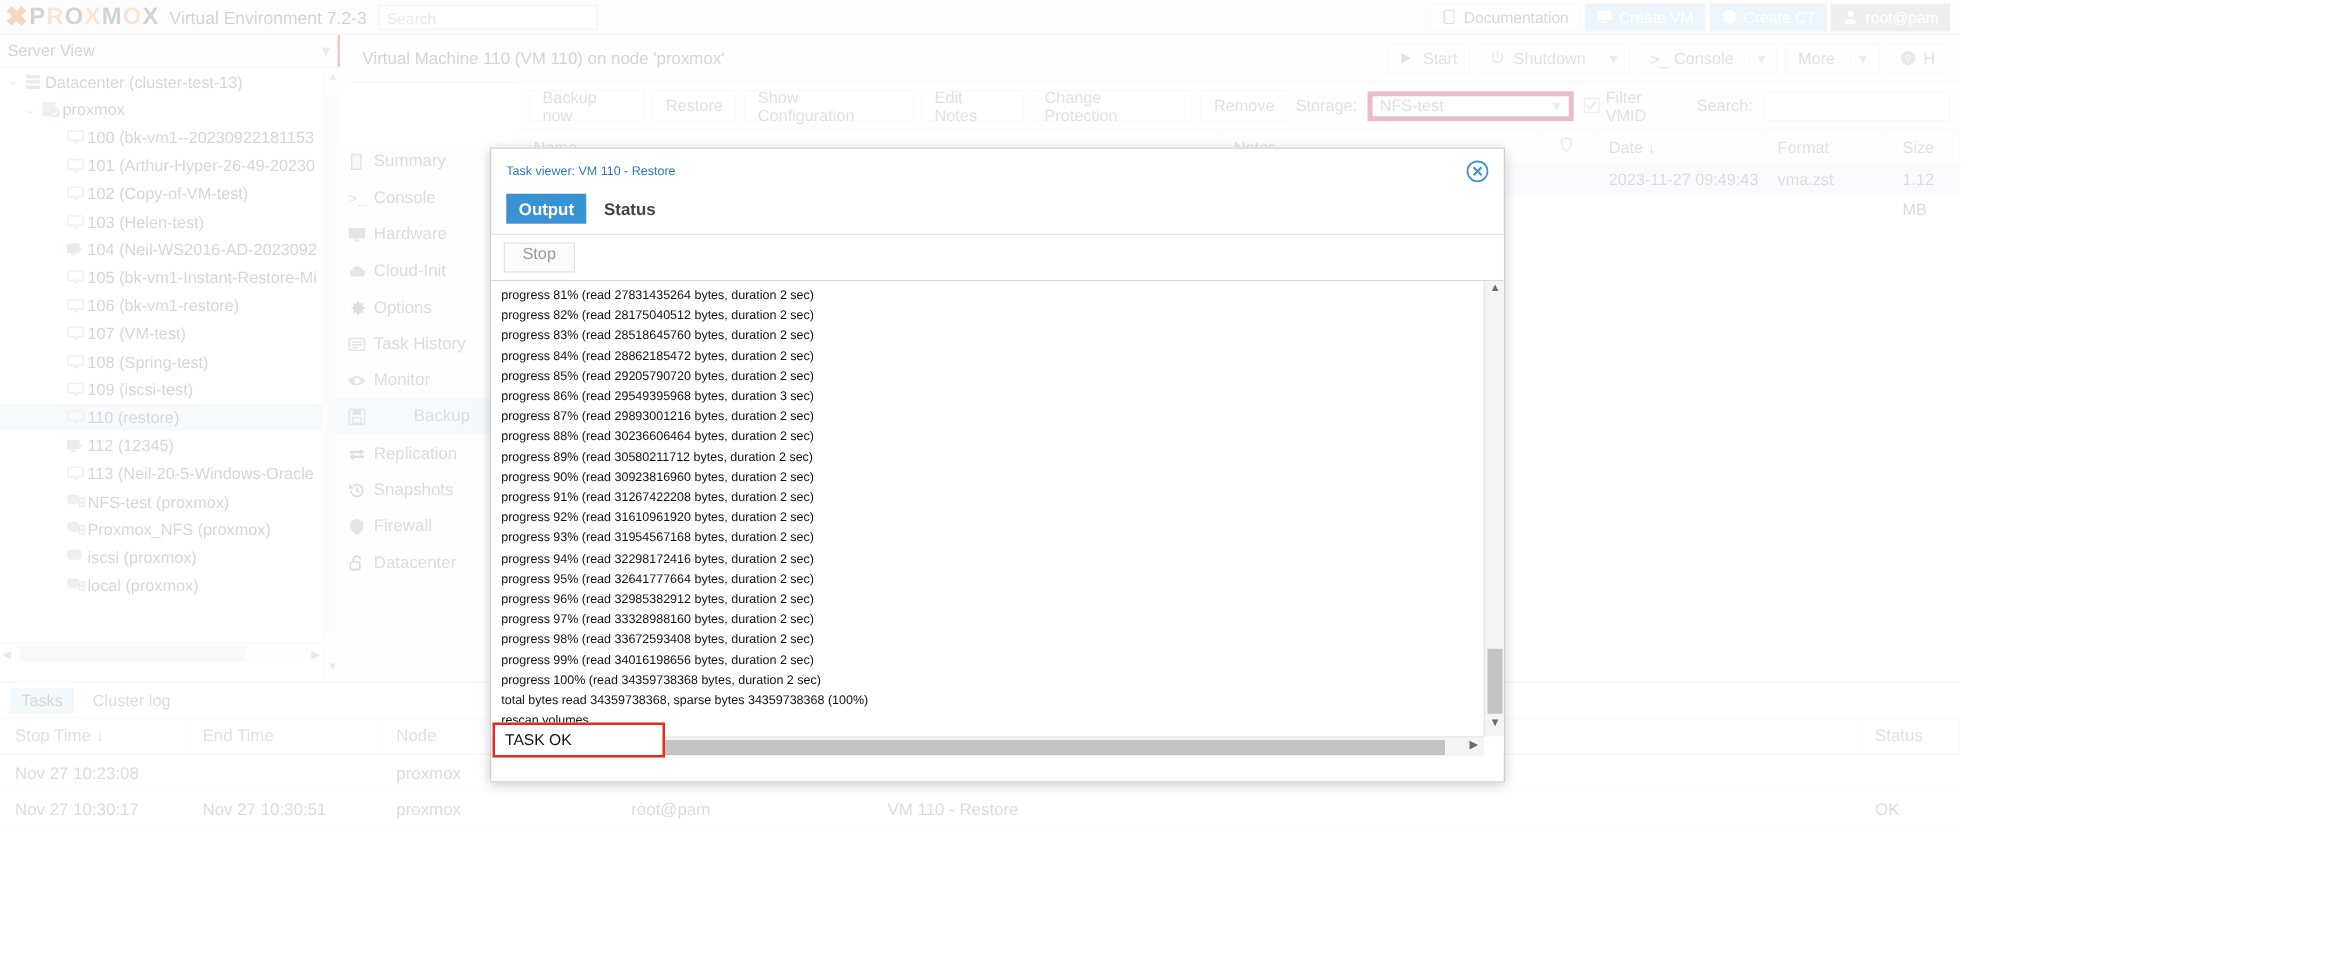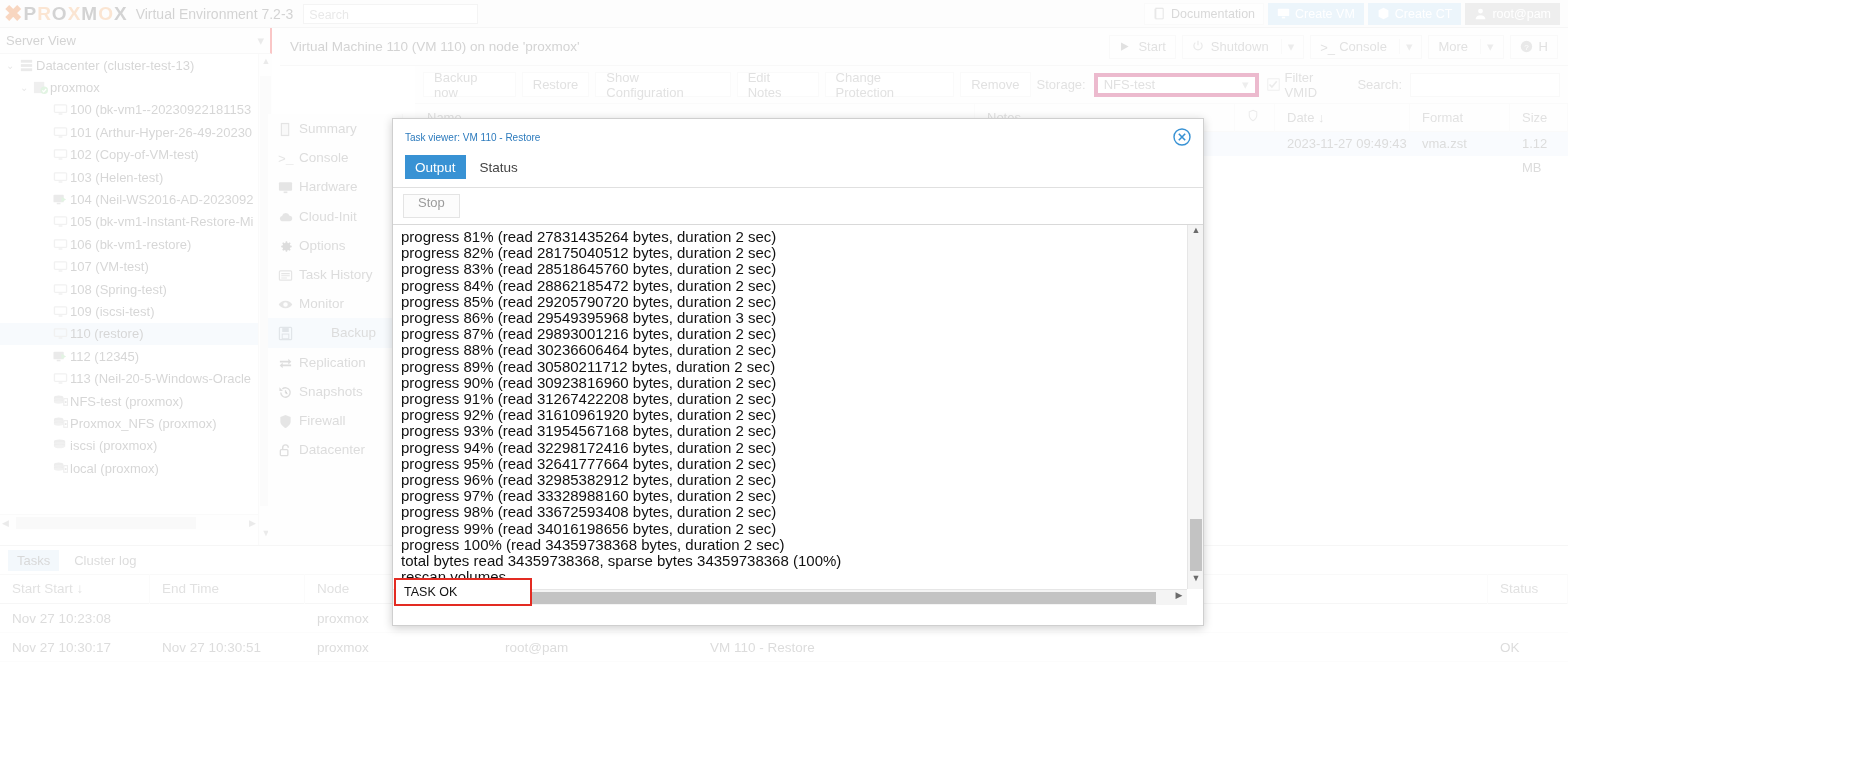--- a/index.html
+++ b/index.html
@@ -139,33 +139,33 @@
 
   
   .modal {
     position:absolute; left:392px; top:118px; width:812px; height:508px;
     background:#ffffff; border:1px solid #cfcfcf; box-shadow:0 2px 9px rgba(0,0,0,.20);
     z-index: 50;
   }
   .modal-head { height:36px; display:flex; align-items:center; padding:0 12px; }
   .modal-title { color:#2d7bbd; font-size:10px; }
   .modal-close { margin-left:auto; width:18px; height:18px; }
-  .modal-tabs { display:flex; align-items:center; gap:4px; padding:0 12px 8px 12px; }
+  .modal-tabs { display:flex; align-items:center; gap:4px; padding:0 12px 8px 12px;font-weight:bold; }
   .mtab { height:24px; padding:0 10px; display:flex; align-items:center; font-size:13.5px; color:#444; }
   .mtab.act { background:#3892d4; color:#fff; }
   .modal-toolbar {
     height:38px; border-top:1px solid #e0e0e0; border-bottom:1px solid #d9d9d9;
     display:flex; align-items:center; padding-left:10px; background:#fff;
   }
   .stopbtn { height:24px; padding:0 14px; border:1px solid #e4e4e4; background:#fcfcfc; color:#9b9b9b; font-size:13px; }
   .log-wrap { position:relative; height:380px; background:#fff; }
   .log {
     position:absolute; left:0; top:0; right:16px; bottom:16px;
     padding:4px 0 0 8px; overflow:hidden;
-    font-family: "Liberation Sans", sans-serif; font-size:15px; color:#111; line-height:16.2px;
+    font-family: "Liberation Sans", sans-serif; font-size:10px; color:#111; line-height:16.2px;
   }
   .log div { white-space:pre; }
   .log-vscroll { position:absolute; right:0; top:0; width:16px; bottom:16px; background:#f4f4f4; border-left:1px solid #e6e6e6; }
   .log-vscroll .vthumb { position:absolute; left:2px; bottom:18px; width:12px; height:52px; background:#c3c3c3; }
   .log-vscroll .vup, .log-vscroll .vdn { position:absolute; left:0; width:16px; height:16px; text-align:center; font-size:9px; color:#6b6b6b; }
   .log-vscroll .vup { top:0; } .log-vscroll .vdn { bottom:0; }
   .log-hscroll { position:absolute; left:0; right:16px; bottom:0; height:16px; background:#f4f4f4; border-top:1px solid #e6e6e6; }
   .log-hscroll .hthumb { position:absolute; left:18px; top:2px; width:745px; height:12px; background:#c3c3c3; }
   .log-hscroll .hl, .log-hscroll .hr { position:absolute; top:0; width:16px; height:16px; text-align:center; font-size:9px; color:#6b6b6b; }
   .log-hscroll .hl { left:0; } .log-hscroll .hr { right:0; }
@@ -633,21 +633,21 @@
       <div class="gc" style="width:100px">vma.zst</div>
       <div class="gc" style="flex:1">1.12 MB</div>
     </div>
 
     <div class="tasks-panel">
       <div class="tasks-tabs">
         <div class="ttab act">Tasks</div>
         <div class="ttab">Cluster log</div>
       </div>
       <div class="tasks-head">
-        <div class="th" style="width:150px">Start Start ↓</div>
+        <div class="th" style="width:150px">Stop Time ↓</div>
         <div class="th" style="width:155px">End Time</div>
         <div class="th" style="width:188px">Node</div>
         <div class="th" style="width:205px">User name</div>
         <div class="th" style="width:790px">Description</div>
         <div class="th" style="flex:1">Status</div>
       </div>
       <div id="tasks-rows">
           <div class="tr">
             <div class="td" style="width: 150px;">Nov 27 10:23:08</div>
             <div class="td" style="width: 155px;"></div>

